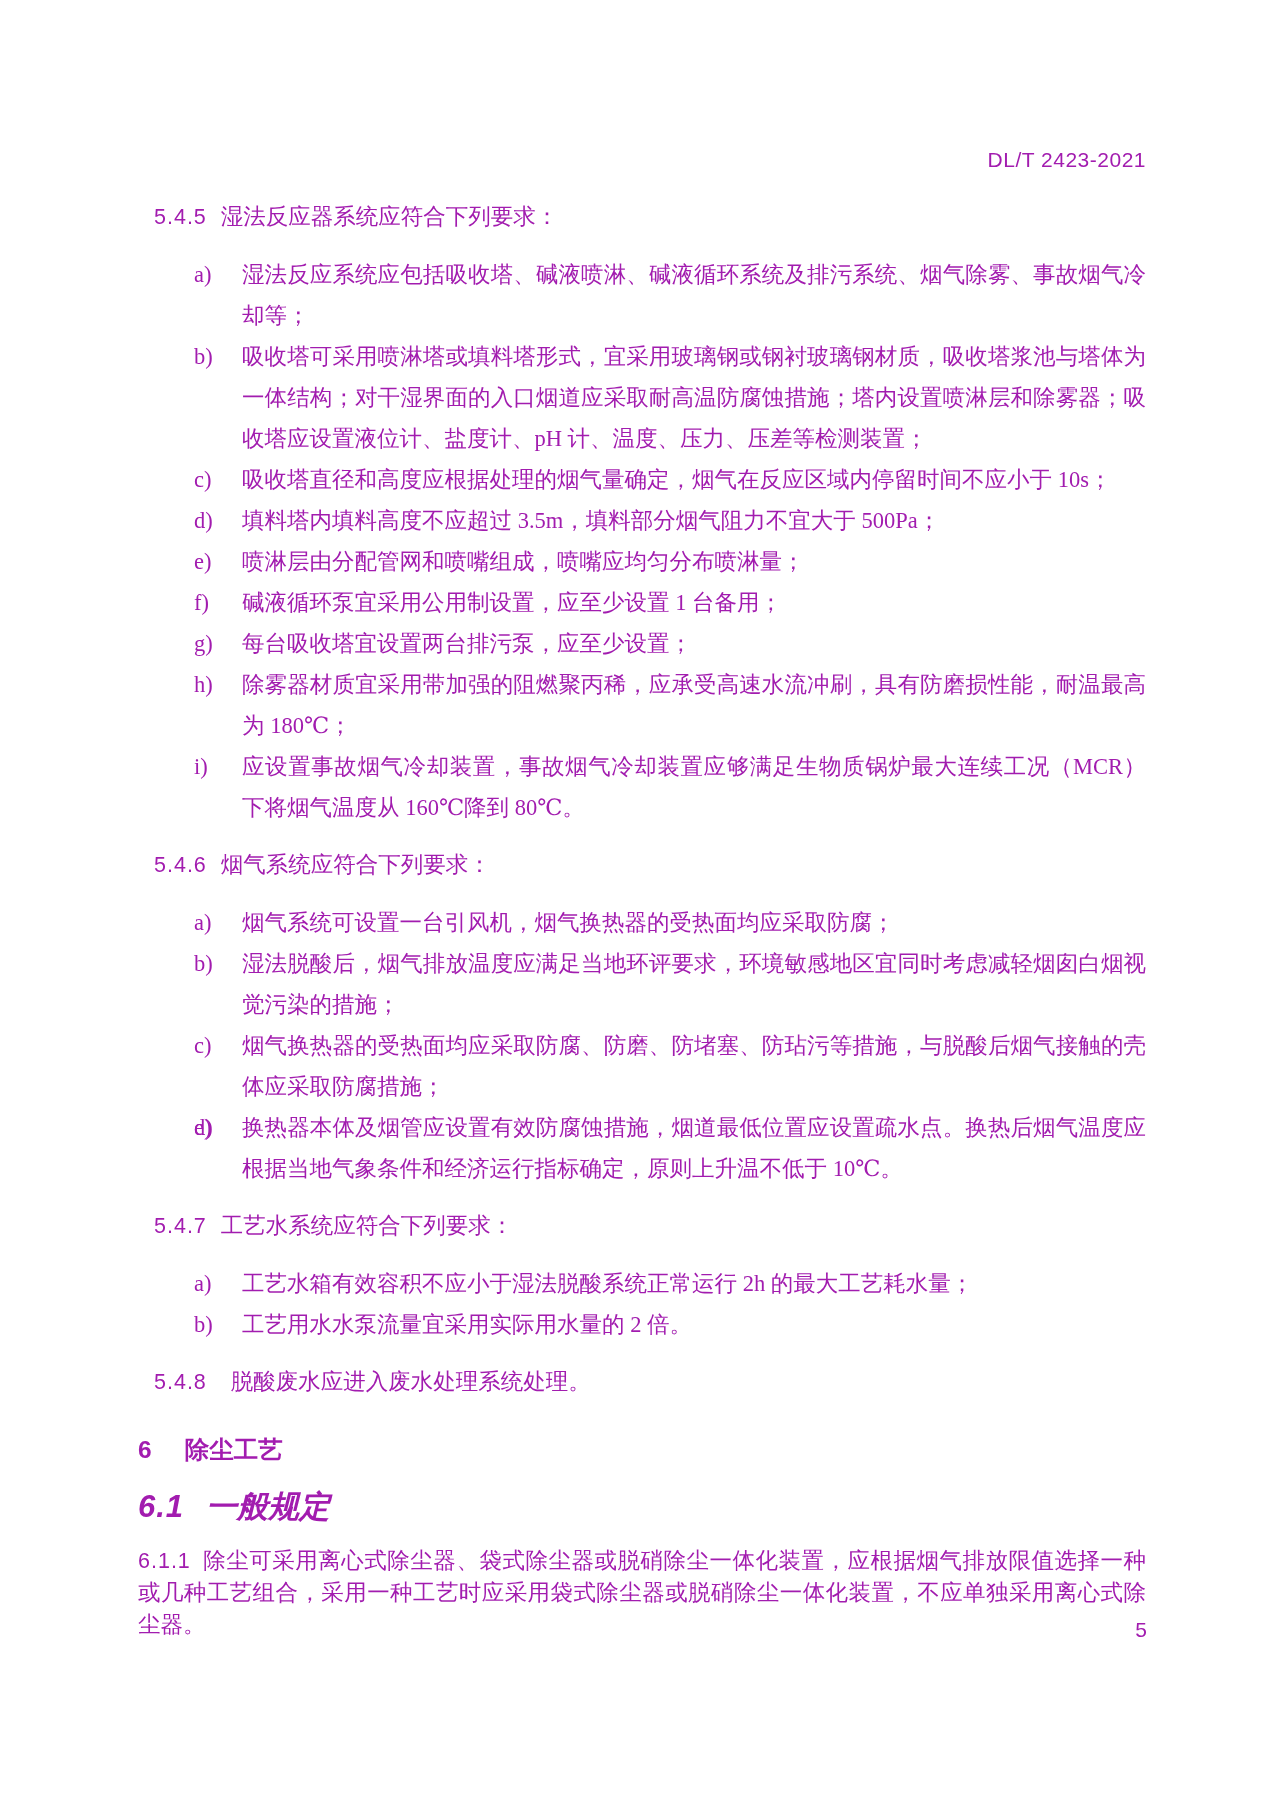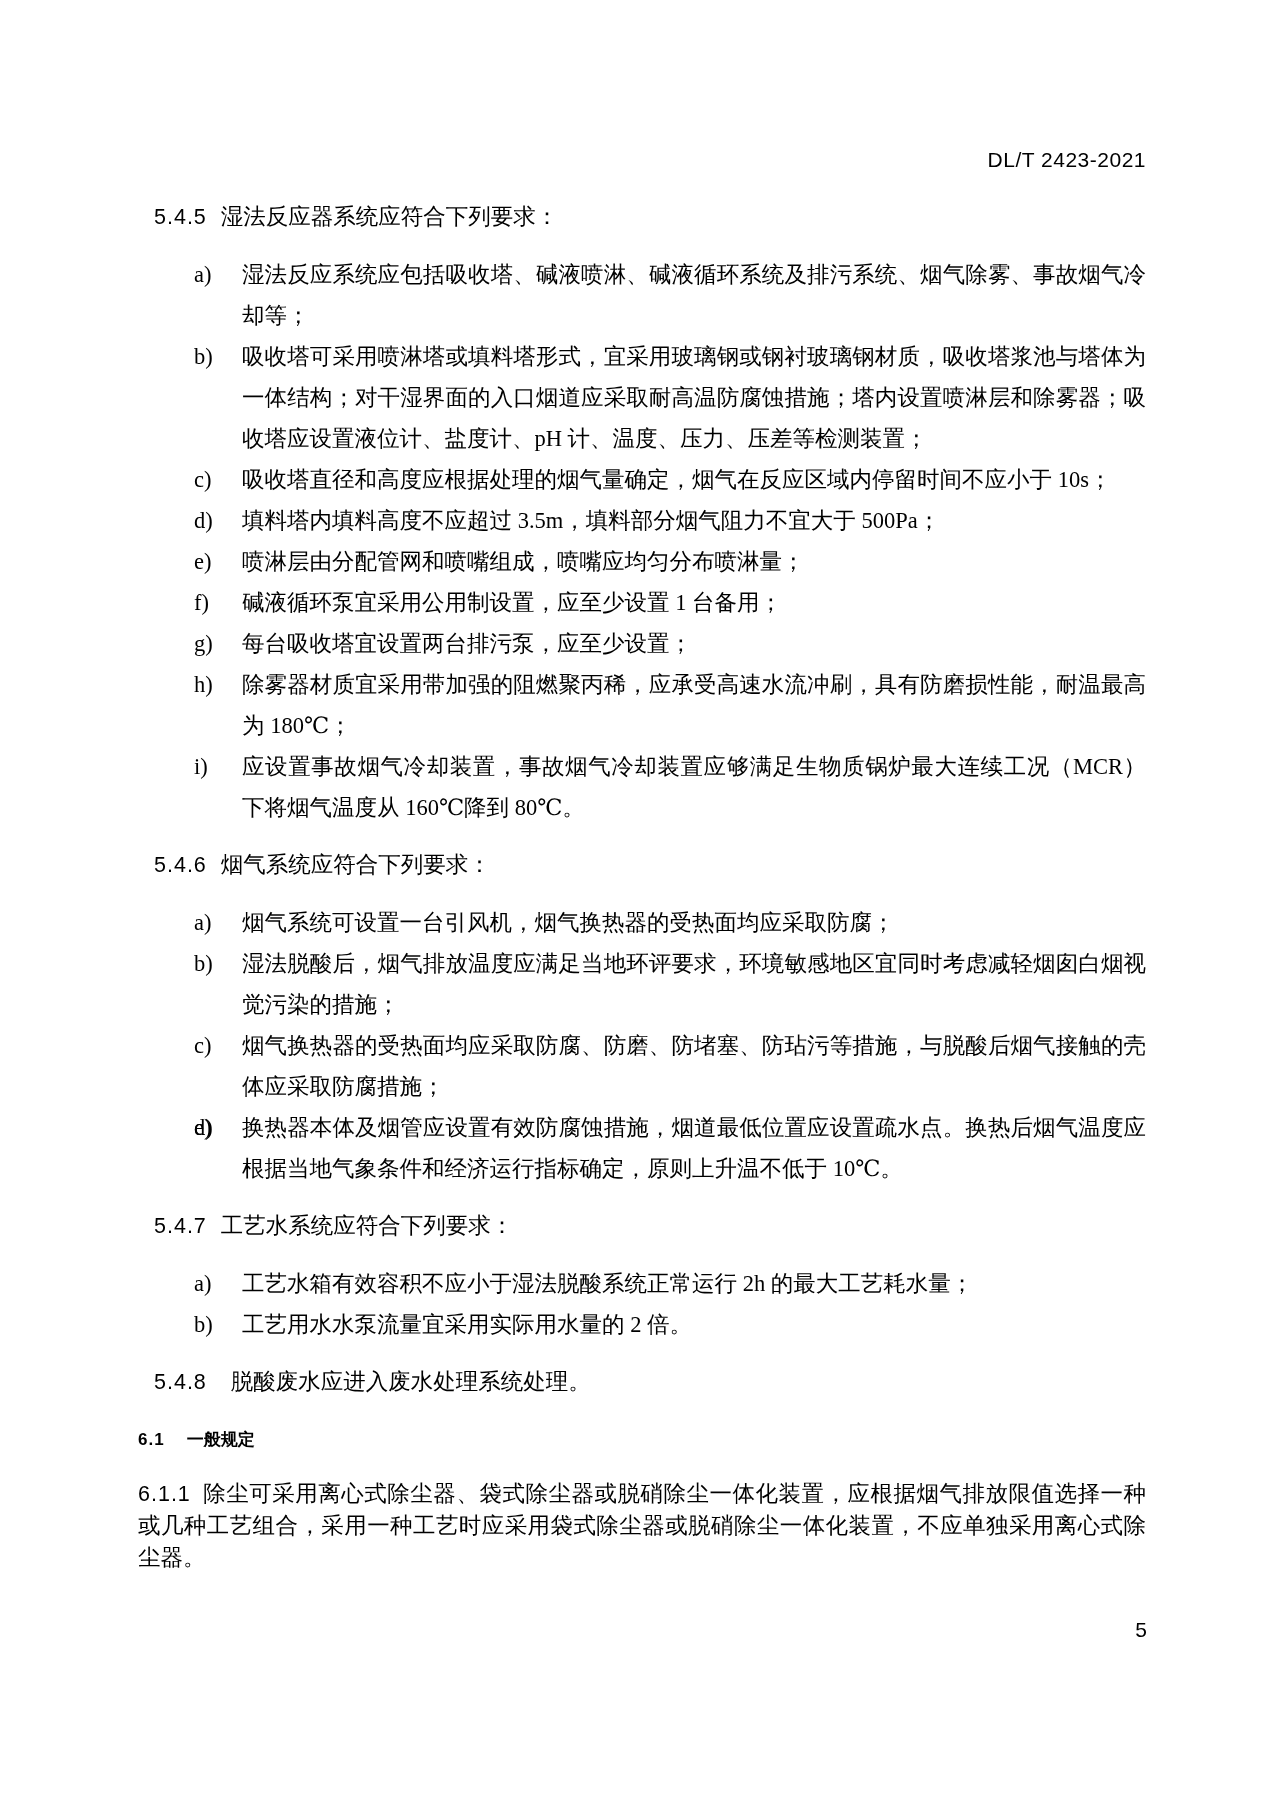--- a/index.html
+++ b/index.html
@@ -1,21 +1,21 @@
 <!DOCTYPE html>
 <html><head>
 <meta charset="utf-8">
 <style>
   html, body { margin: 0; padding: 0; background: #ffffff; }
   .page {
     position: relative;
     width: 1271px;
     height: 1797px;
     background: #ffffff;
-    color: #000000;
+    color: #a21caf;
     font-family: "Liberation Serif", "DejaVu Serif", serif;
     overflow: hidden;
   }
   .doc-number {
     position: absolute;
     top: 148px;
     right: 125px;
     font-family: "Liberation Sans", "DejaVu Sans", sans-serif;
     font-size: 21px;
     letter-spacing: 0.5px;
@@ -60,25 +60,26 @@
   }
   .chapter {
     margin: 26px 0 0 0;
     font-family: "Liberation Sans", "DejaVu Sans", sans-serif;
     font-size: 24.5px;
     font-weight: bold;
     line-height: 41px;
   }
   .chapter > .num { margin-right: 32px; letter-spacing: 1px; }
   .section {
-    margin: 4px 0 0 0;
+    margin: 16px 0 0 0;
     font-family: "Liberation Sans", "DejaVu Sans", sans-serif;
-    font-size: 17px;
+    font-size: 31px;
     font-weight: bold;
     line-height: 41px;
+    font-style: italic;
   }
   .section > .num { margin-right: 22px; letter-spacing: 1px; }
   .para {
     margin: 18px 0 0 0;
     font-size: 22.5px;
     line-height: 32px;
     text-align: justify;
   }
   .para > .num {
     font-family: "Liberation Sans", "DejaVu Sans", sans-serif;
@@ -126,20 +127,21 @@
     </ol>
 
     <p class="clause"><span class="num">5.4.7</span><span>工艺水系统应符合下列要求：</span></p>
     <ol class="items">
       <li><span class="marker">a)</span><span>工艺水箱有效容积不应小于湿法脱酸系统正常运行 2h 的最大工艺耗水量；</span></li>
       <li><span class="marker">b)</span><span>工艺用水水泵流量宜采用实际用水量的 2 倍。</span></li>
     </ol>
 
     <p class="clause gap2"><span class="num">5.4.8</span><span>脱酸废水应进入废水处理系统处理。</span></p>
 
+    <h2 class="chapter"><span class="num">6</span><span>除尘工艺</span></h2>
 
     <h3 class="section"><span class="num">6.1</span><span>一般规定</span></h3>
 
     <p class="para"><span class="num">6.1.1</span><span>除尘可采用离心式除尘器、袋式除尘器或脱硝除尘一体化装置，应根据烟气排放限值选择一种或几种工艺组合，采用一种工艺时应采用袋式除尘器或脱硝除尘一体化装置，不应单独采用离心式除尘器。</span></p>
 
   </div>
 
   <div class="page-number">5</div>
 
 </div>

